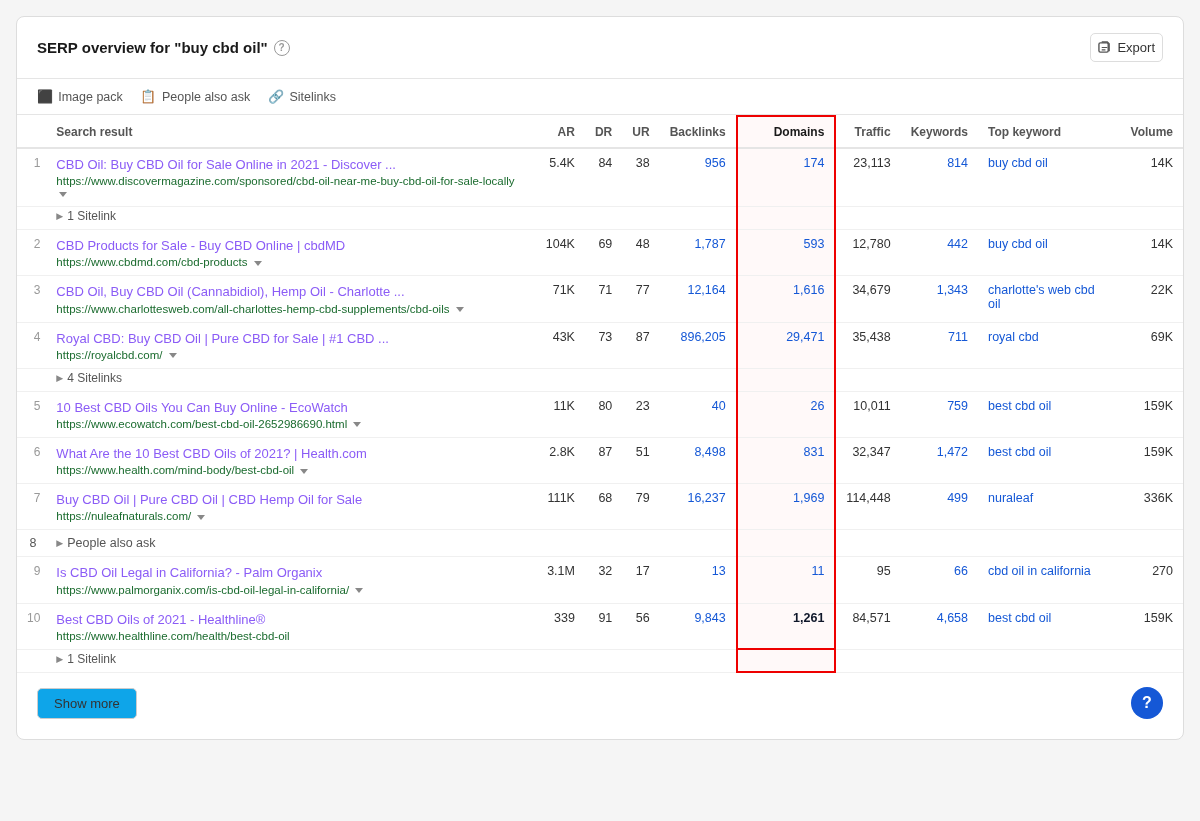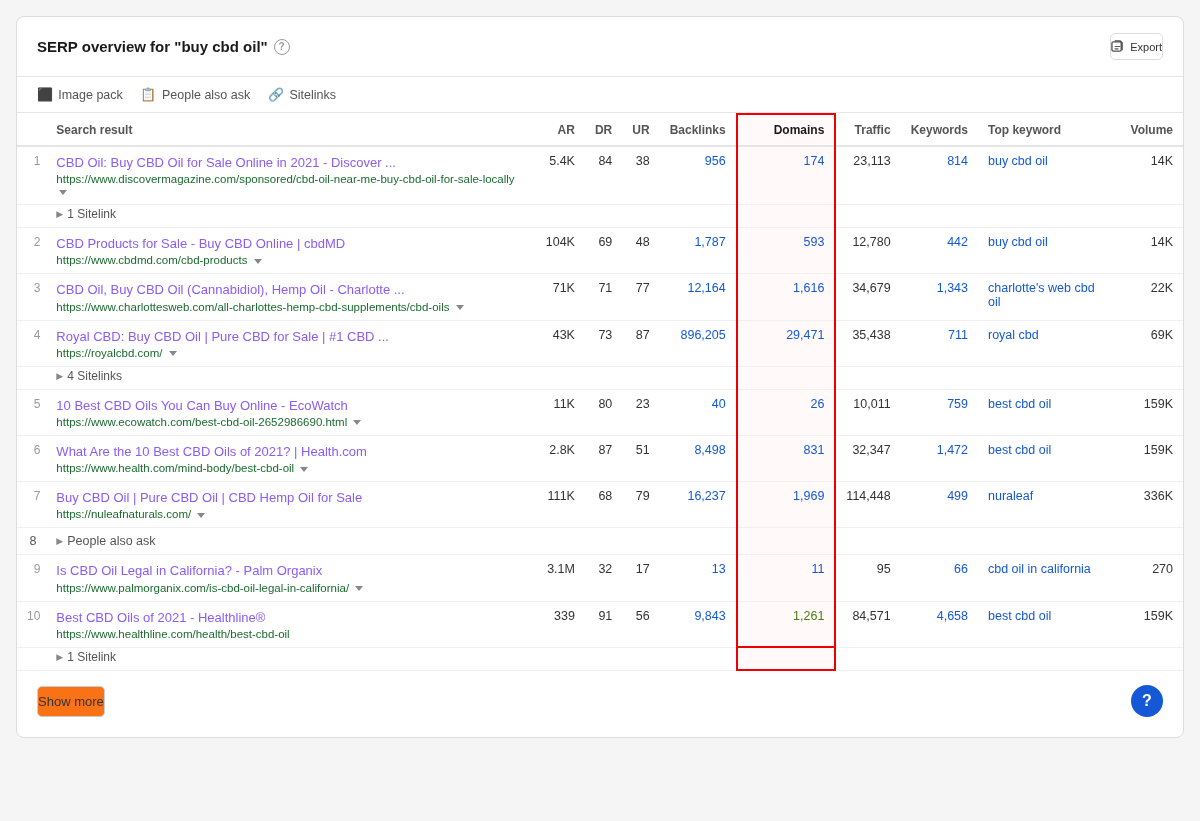--- a/index.html
+++ b/index.html
@@ -41,25 +41,25 @@
       align-items: center;
       justify-content: center;
       font-size: 10px;
       color: #999;
       cursor: pointer;
     }
     .export-btn {
       display: flex;
       align-items: center;
       gap: 6px;
-      padding: 6px 0;
+      padding: 6px 7px;
       border: 1.5px solid #ddd;
       border-radius: 5px;
       background: #fff;
-      font-size: 11px;
+      font-size: 13px;
       font-weight: 500;
       color: #333;
       cursor: pointer;
     }
     .serp-features {
       display: flex;
       align-items: center;
       gap: 18px;
       padding: 10px 20px;
       border-bottom: 1px solid #e5e5e5;
@@ -128,22 +128,22 @@
       border-right: 2px solid #e00;
       background: #fff9f9;
       color: #1558d6;
       font-weight: 500;
     }
     td.domains-cell-last {
       border-left: 2px solid #e00;
       border-right: 2px solid #e00;
       border-bottom: 2px solid #e00;
       background: #fff9f9;
-      color: #4d7c0f;
-      font-weight: 400;
+      color: #0f172a;
+      font-weight: 700;
     }
     .link-title {
       color: #8b5cf6;
       text-decoration: none;
       font-size: 13px;
       font-weight: 400;
       line-height: 1.4;
     }
     .link-url {
       color: #1a6b2e;
@@ -184,24 +184,24 @@
       border-right: 2px solid #e00;
       background: #fff9f9;
     }
     .footer {
       padding: 14px 20px 20px 20px;
       display: flex;
       justify-content: space-between;
       align-items: center;
     }
     .show-more-btn {
-      padding: 7px 0;
+      padding: 7px 16px;
       border: 1.5px solid #ccc;
       border-radius: 5px;
-      background: #f97316;
+      background: #0ea5e9;
       font-size: 13px;
       color: #333;
       cursor: pointer;
     }
     .help-circle {
       width: 32px;
       height: 32px;
       background: #1558d6;
       border-radius: 50%;
       display: flex;

